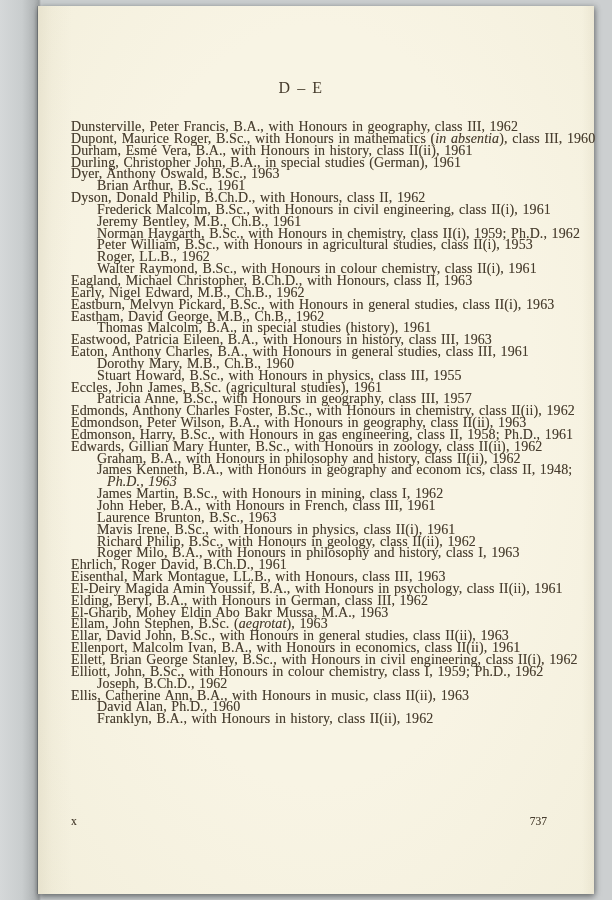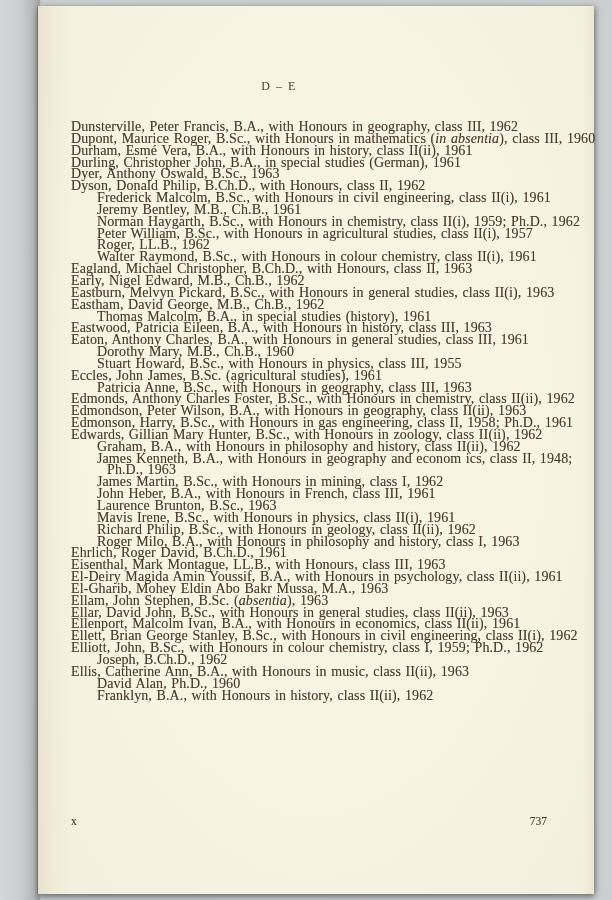--- a/index.html
+++ b/index.html
@@ -19,23 +19,23 @@
     background:
       linear-gradient(90deg, rgba(125,112,72,0.10) 0px, rgba(125,112,72,0.035) 14px, rgba(0,0,0,0) 34px),
       linear-gradient(270deg, rgba(140,128,86,0.08) 0px, rgba(0,0,0,0) 12px),
       radial-gradient(ellipse at 50% 45%, #f8f4e4 55%, #f3efdc 100%);
     background-color: #f6f2e1;
     box-shadow: 0 3px 6px rgba(52,57,58,0.55), 2px 0 5px rgba(70,75,76,0.30), -1px 0 0 rgba(110,114,115,0.6);
   }
 
   .running-head {
     position: absolute;
-    top: 73px; left: 191px; width: 100px;
+    top: 73px; left: 213px; width: 100px;
     text-align: center;
-    font-size: 12px;
+    font-size: 16px;
     letter-spacing: 1.5px;
     color: #473c2d;
   }
 
   .entries {
     position: absolute;
     top: 115px; left: 33px;
     width: 492px;
     color: #473d2f;
     text-shadow: 0 0 0.4px rgba(80,68,45,0.45);
@@ -43,21 +43,21 @@
   .section + .section { }
 
   .entry {
     font-size: 14px;
     line-height: 11.85px;
     white-space: nowrap;
     word-spacing: 0.07em;
     letter-spacing: 0.1px;
   }
   .entry.i1 { padding-left: 26px; }
-  .entry.i2 { padding-left: 36px; }
+  .entry.i2 { padding-left: 36px; font-style: italic; }
   .entry i { }
 
   .page-footer {
     position: absolute;
     top: 809px; left: 33px;
     width: 476px;
     display: flex;
     justify-content: space-between;
     font-size: 11.5px;
     color: #473d2f;
@@ -71,58 +71,60 @@
 
   <div class="running-head">D – E</div>
 
   <div class="entries">
       <div class="section">
         <div class="entry i0">Dunsterville, Peter Francis, B.A., with Honours in geography, class III, 1962</div>
         <div class="entry i0">Dupont, Maurice Roger, B.Sc., with Honours in mathematics (<i>in absentia</i>), class III, 1960</div>
         <div class="entry i0">Durham, Esmé Vera, B.A., with Honours in history, class II(ii), 1961</div>
         <div class="entry i0">Durling, Christopher John, B.A., in special studies (German), 1961</div>
         <div class="entry i0">Dyer, Anthony Oswald, B.Sc., 1963</div>
+        <div class="entry i1">Brian Arthur, B.Sc., 1961</div>
         <div class="entry i0">Dyson, Donald Philip, B.Ch.D., with Honours, class II, 1962</div>
         <div class="entry i1">Frederick Malcolm, B.Sc., with Honours in civil engineering, class II(i), 1961</div>
         <div class="entry i1">Jeremy Bentley, M.B., Ch.B., 1961</div>
         <div class="entry i1">Norman Haygarth, B.Sc., with Honours in chemistry, class II(i), 1959; Ph.D., 1962</div>
-        <div class="entry i1">Peter William, B.Sc., with Honours in agricultural studies, class II(i), 1957</div>
+        <div class="entry i1">Peter William, B.Sc., with Honours in agricultural studies, class II(i), 1953</div>
         <div class="entry i1">Roger, LL.B., 1962</div>
         <div class="entry i1">Walter Raymond, B.Sc., with Honours in colour chemistry, class II(i), 1961</div>
       </div>
       <div class="section">
         <div class="entry i0">Eagland, Michael Christopher, B.Ch.D., with Honours, class II, 1963</div>
         <div class="entry i0">Early, Nigel Edward, M.B., Ch.B., 1962</div>
         <div class="entry i0">Eastburn, Melvyn Pickard, B.Sc., with Honours in general studies, class II(i), 1963</div>
         <div class="entry i0">Eastham, David George, M.B., Ch.B., 1962</div>
         <div class="entry i1">Thomas Malcolm, B.A., in special studies (history), 1961</div>
         <div class="entry i0">Eastwood, Patricia Eileen, B.A., with Honours in history, class III, 1963</div>
         <div class="entry i0">Eaton, Anthony Charles, B.A., with Honours in general studies, class III, 1961</div>
         <div class="entry i1">Dorothy Mary, M.B., Ch.B., 1960</div>
         <div class="entry i1">Stuart Howard, B.Sc., with Honours in physics, class III, 1955</div>
         <div class="entry i0">Eccles, John James, B.Sc. (agricultural studies), 1961</div>
-        <div class="entry i1">Patricia Anne, B.Sc., with Honours in geography, class III, 1963</div>
+        <div class="entry i1">Patricia Anne, B.Sc., with Honours in geography, class III, 1957</div>
         <div class="entry i0">Edmonds, Anthony Charles Foster, B.Sc., with Honours in chemistry, class II(ii), 1962</div>
         <div class="entry i0">Edmondson, Peter Wilson, B.A., with Honours in geography, class II(ii), 1963</div>
         <div class="entry i0">Edmonson, Harry, B.Sc., with Honours in gas engineering, class II, 1958; Ph.D., 1961</div>
         <div class="entry i0">Edwards, Gillian Mary Hunter, B.Sc., with Honours in zoology, class II(ii), 1962</div>
         <div class="entry i1">Graham, B.A., with Honours in philosophy and history, class II(ii), 1962</div>
         <div class="entry i1">James Kenneth, B.A., with Honours in geography and econom ics, class II, 1948;</div>
         <div class="entry i2">Ph.D., 1963</div>
         <div class="entry i1">James Martin, B.Sc., with Honours in mining, class I, 1962</div>
         <div class="entry i1">John Heber, B.A., with Honours in French, class III, 1961</div>
         <div class="entry i1">Laurence Brunton, B.Sc., 1963</div>
         <div class="entry i1">Mavis Irene, B.Sc., with Honours in physics, class II(i), 1961</div>
         <div class="entry i1">Richard Philip, B.Sc., with Honours in geology, class II(ii), 1962</div>
         <div class="entry i1">Roger Milo, B.A., with Honours in philosophy and history, class I, 1963</div>
         <div class="entry i0">Ehrlich, Roger David, B.Ch.D., 1961</div>
         <div class="entry i0">Eisenthal, Mark Montague, LL.B., with Honours, class III, 1963</div>
         <div class="entry i0">El-Deiry Magida Amin Youssif, B.A., with Honours in psychology, class II(ii), 1961</div>
+        <div class="entry i0">Elding, Beryl, B.A., with Honours in German, class III, 1962</div>
         <div class="entry i0">El-Gharib, Mohey Eldin Abo Bakr Mussa, M.A., 1963</div>
-        <div class="entry i0">Ellam, John Stephen, B.Sc. (<i>absentia</i>), 1963</div>
+        <div class="entry i0">Ellam, John Stephen, B.Sc. (<i>aegrotat</i>), 1963</div>
         <div class="entry i0">Ellar, David John, B.Sc., with Honours in general studies, class II(ii), 1963</div>
         <div class="entry i0">Ellenport, Malcolm Ivan, B.A., with Honours in economics, class II(ii), 1961</div>
         <div class="entry i0">Ellett, Brian George Stanley, B.Sc., with Honours in civil engineering, class II(i), 1962</div>
         <div class="entry i0">Elliott, John, B.Sc., with Honours in colour chemistry, class I, 1959; Ph.D., 1962</div>
         <div class="entry i1">Joseph, B.Ch.D., 1962</div>
         <div class="entry i0">Ellis, Catherine Ann, B.A., with Honours in music, class II(ii), 1963</div>
         <div class="entry i1">David Alan, Ph.D., 1960</div>
         <div class="entry i1">Franklyn, B.A., with Honours in history, class II(ii), 1962</div>
       </div>
     </div>

